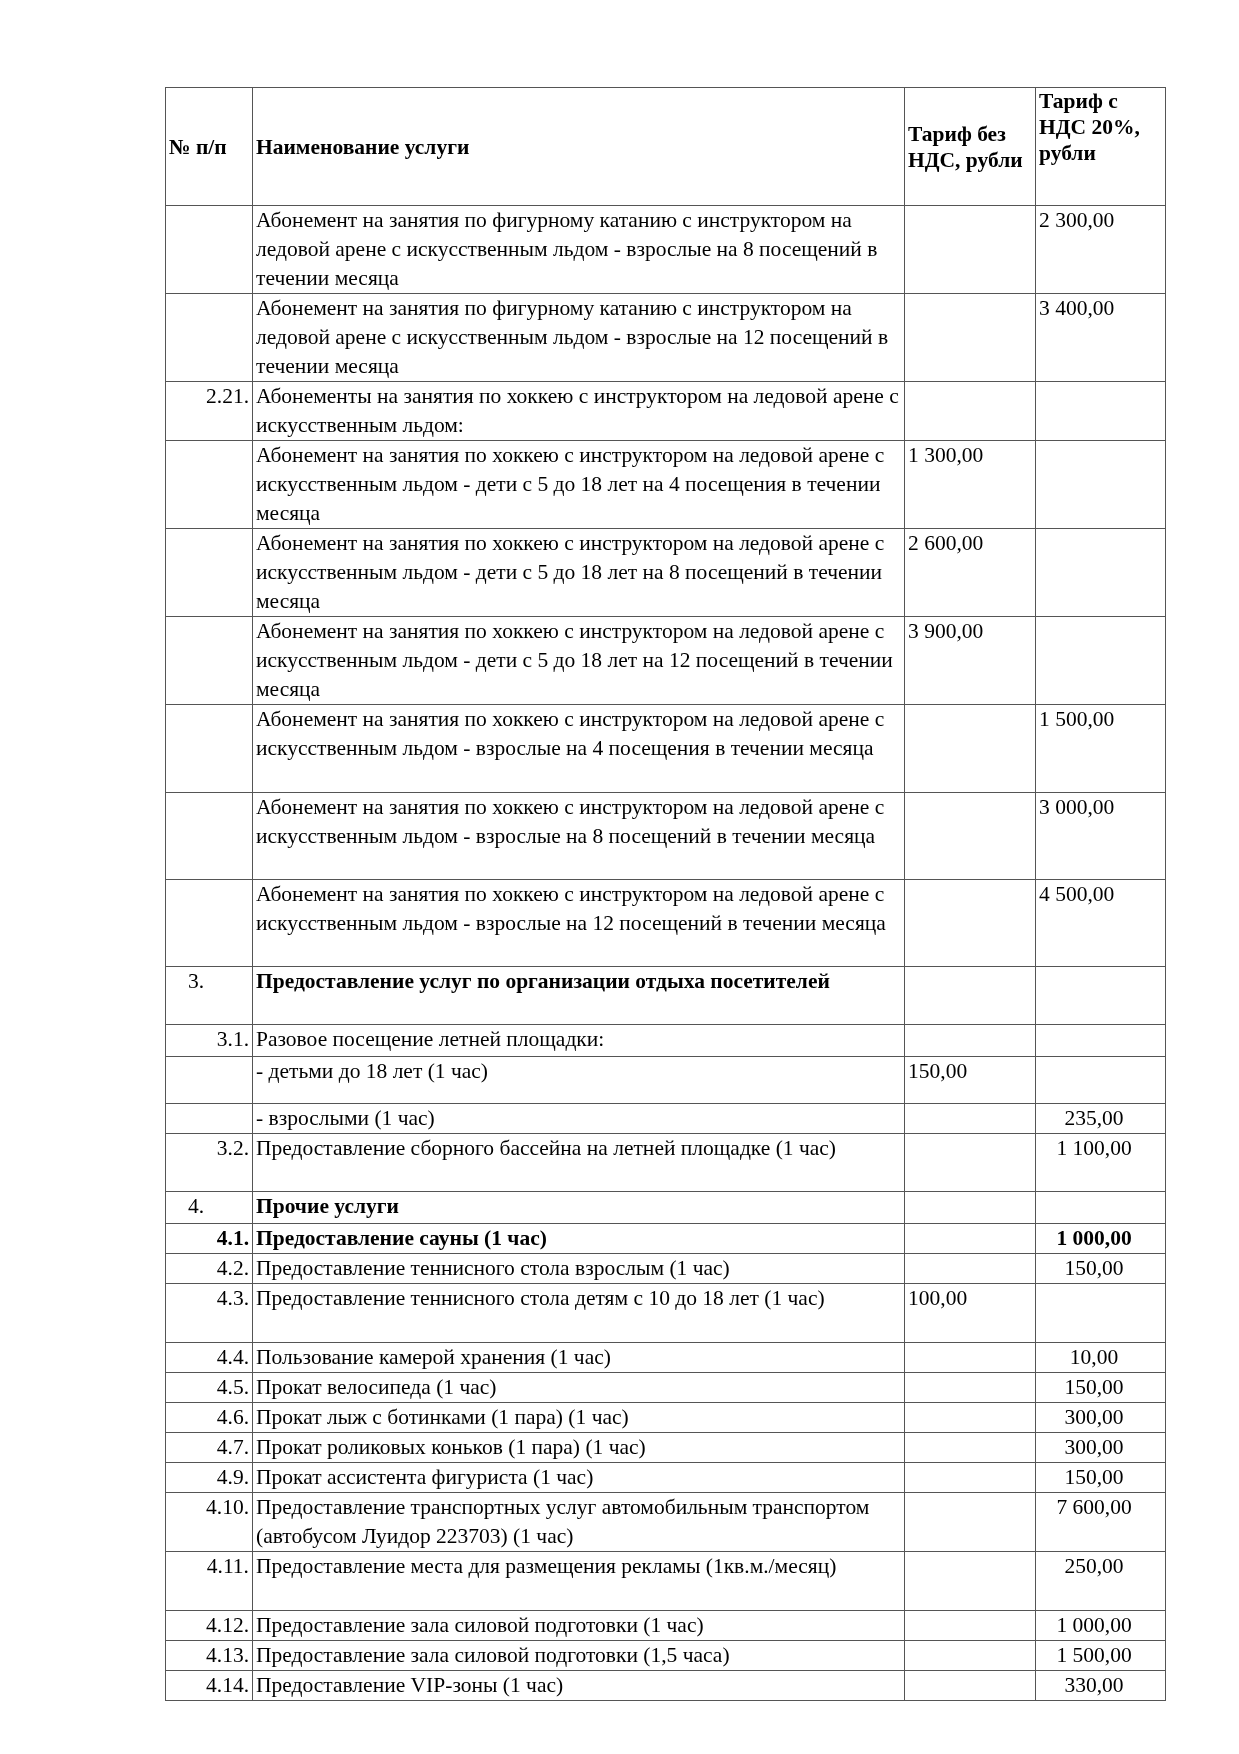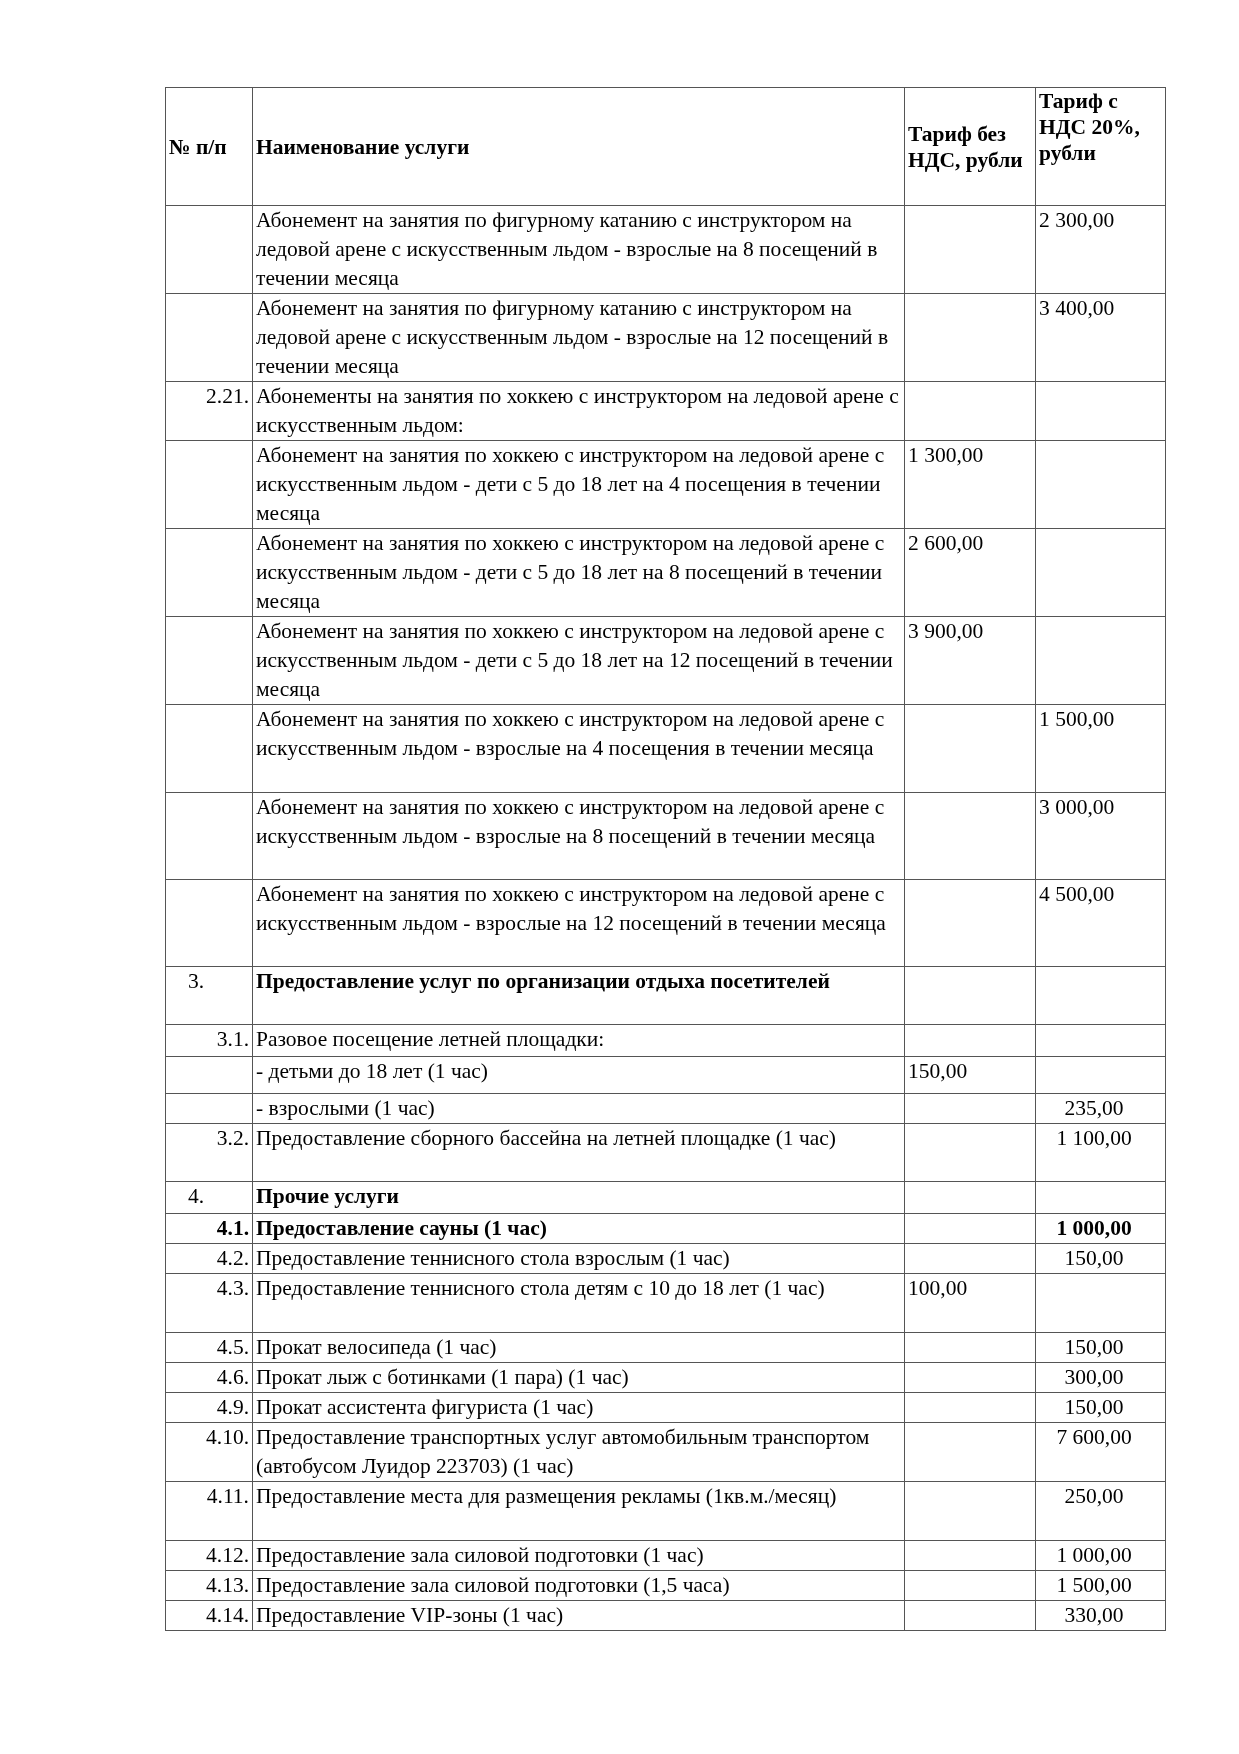--- a/index.html
+++ b/index.html
@@ -96,21 +96,21 @@
         <td class="bold">Предоставление услуг по организации отдыха посетителей</td>
         <td class="v3"></td>
         <td class="v4"></td>
       </tr>
       <tr style="height: 32px;">
         <td class="num noline-b">3.1.</td>
         <td>Разовое посещение летней площадки:</td>
         <td class="v3"></td>
         <td class="v4"></td>
       </tr>
-      <tr style="height: 37px;">
+      <tr style="height: 47px;">
         <td class="num noline-b noline-t"></td>
         <td>- детьми до 18 лет (1 час)</td>
         <td class="v3">150,00</td>
         <td class="v4"></td>
       </tr>
       <tr style="height: 30px;">
         <td class="num noline-t"></td>
         <td>- взрослыми (1 час)</td>
         <td class="v3"></td>
         <td class="v4 r">235,00</td>
@@ -139,28 +139,40 @@
         <td class="v3"></td>
         <td class="v4 r">150,00</td>
       </tr>
       <tr style="height: 59px;">
         <td class="num">4.3.</td>
         <td>Предоставление теннисного стола детям с 10 до 18 лет (1 час)</td>
         <td class="v3">100,00</td>
         <td class="v4"></td>
       </tr>
       <tr style="height: 29px;">
+        <td class="num">4.4.</td>
+        <td>Пользование камерой хранения (1 час)</td>
+        <td class="v3"></td>
+        <td class="v4 r">10,00</td>
+      </tr>
+      <tr style="height: 29px;">
         <td class="num">4.5.</td>
         <td>Прокат велосипеда (1 час)</td>
         <td class="v3"></td>
         <td class="v4 r">150,00</td>
       </tr>
       <tr style="height: 30px;">
         <td class="num">4.6.</td>
         <td>Прокат лыж с ботинками (1 пара) (1 час)</td>
+        <td class="v3"></td>
+        <td class="v4 r">300,00</td>
+      </tr>
+      <tr style="height: 30px;">
+        <td class="num">4.7.</td>
+        <td>Прокат роликовых коньков (1 пара) (1 час)</td>
         <td class="v3"></td>
         <td class="v4 r">300,00</td>
       </tr>
       <tr style="height: 30px;">
         <td class="num">4.9.</td>
         <td>Прокат ассистента фигуриста (1 час)</td>
         <td class="v3"></td>
         <td class="v4 r">150,00</td>
       </tr>
       <tr style="height: 58px;">

